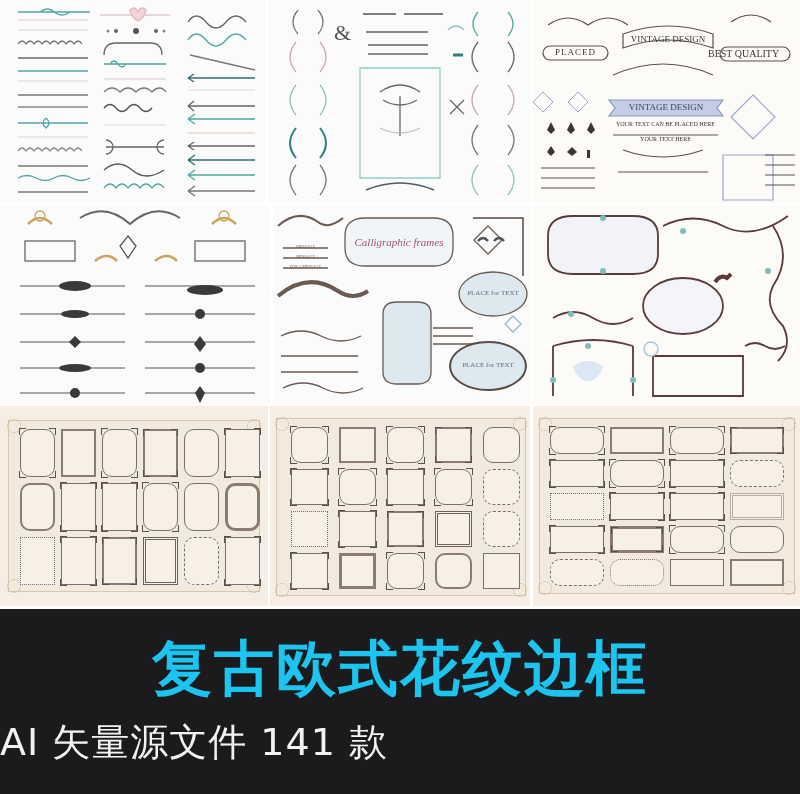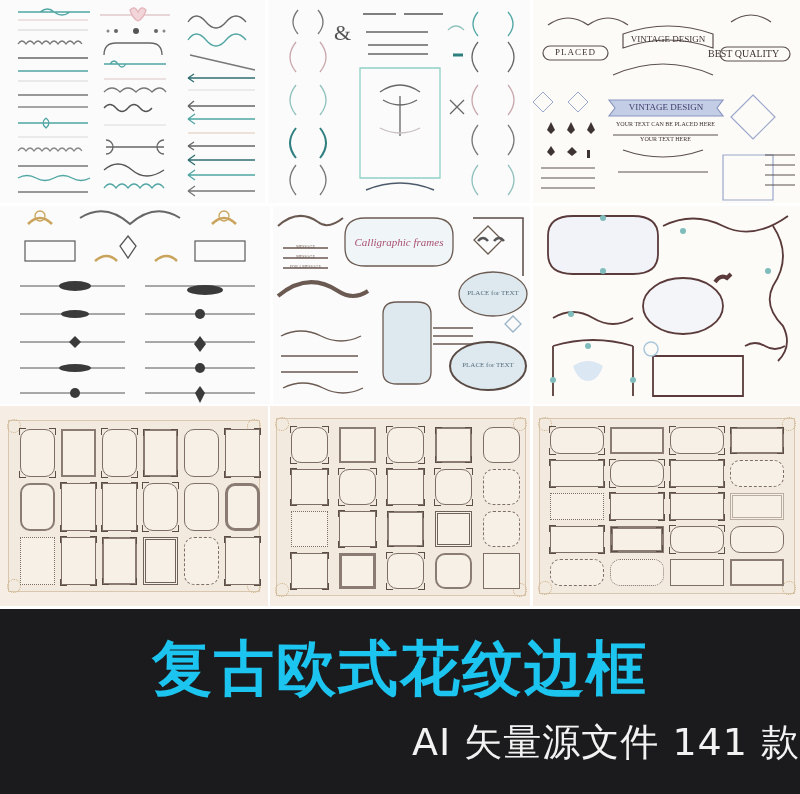--- a/index.html
+++ b/index.html
@@ -16,21 +16,21 @@
   .cell.dbl{border:3px double #6f625a}
   .cell.round{border-radius:10px}
   .cell .c{position:absolute;width:7px;height:7px;border:1.5px solid #5b4e47}
   .cell .tl{left:-2px;top:-2px;border-right:none;border-bottom:none}
   .cell .tr{right:-2px;top:-2px;border-left:none;border-bottom:none}
   .cell .bl{left:-2px;bottom:-2px;border-right:none;border-top:none}
   .cell .br{right:-2px;bottom:-2px;border-left:none;border-top:none}
   .corner-orn{position:absolute;width:14px;height:14px;border:1px dotted #c9ae82;border-radius:50%}
   .banner{position:absolute;left:0;top:609px;width:800px;height:185px;background:#1b1b1d}
   .title{position:absolute;left:0;top:632px;width:800px;text-align:center;color:#1cc4f0;font-family:"DejaVu Sans",sans-serif;font-weight:bold;font-size:60px;letter-spacing:2px;line-height:72px}
-  .subtitle{position:absolute;left:0;top:718px;width:800px;text-align:right;color:#f2f2f2;font-family:"DejaVu Sans",sans-serif;font-size:38px;line-height:48px;letter-spacing:1px}
+  .subtitle{position:absolute;left:0;top:718px;width:800px;text-align:left;color:#f2f2f2;font-family:"DejaVu Sans",sans-serif;font-size:38px;line-height:48px;letter-spacing:1px}
   .lbl{position:absolute;font-family:"Liberation Serif",serif;text-align:center;white-space:nowrap}
 </style>
 </head>
 <body>
 
 <div class="panel p-light" style="left:0;top:0;width:265px;height:203px">
   <svg width="265" height="203">
     <g fill="none" stroke-width="1.3">
 
       <path d="M18 12 H90 M40 12 q8-6 14 0 q8 6 16 0" stroke="#4fa6a3"></path>

